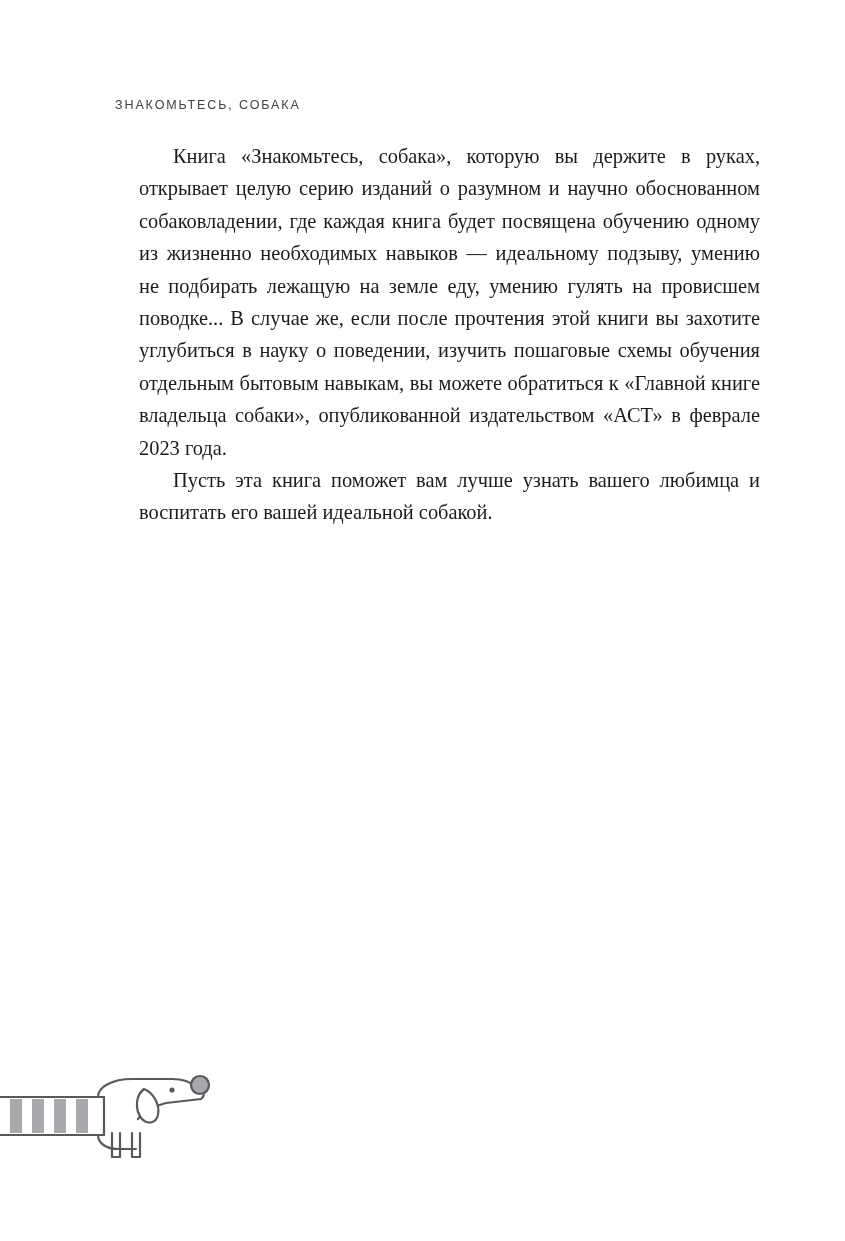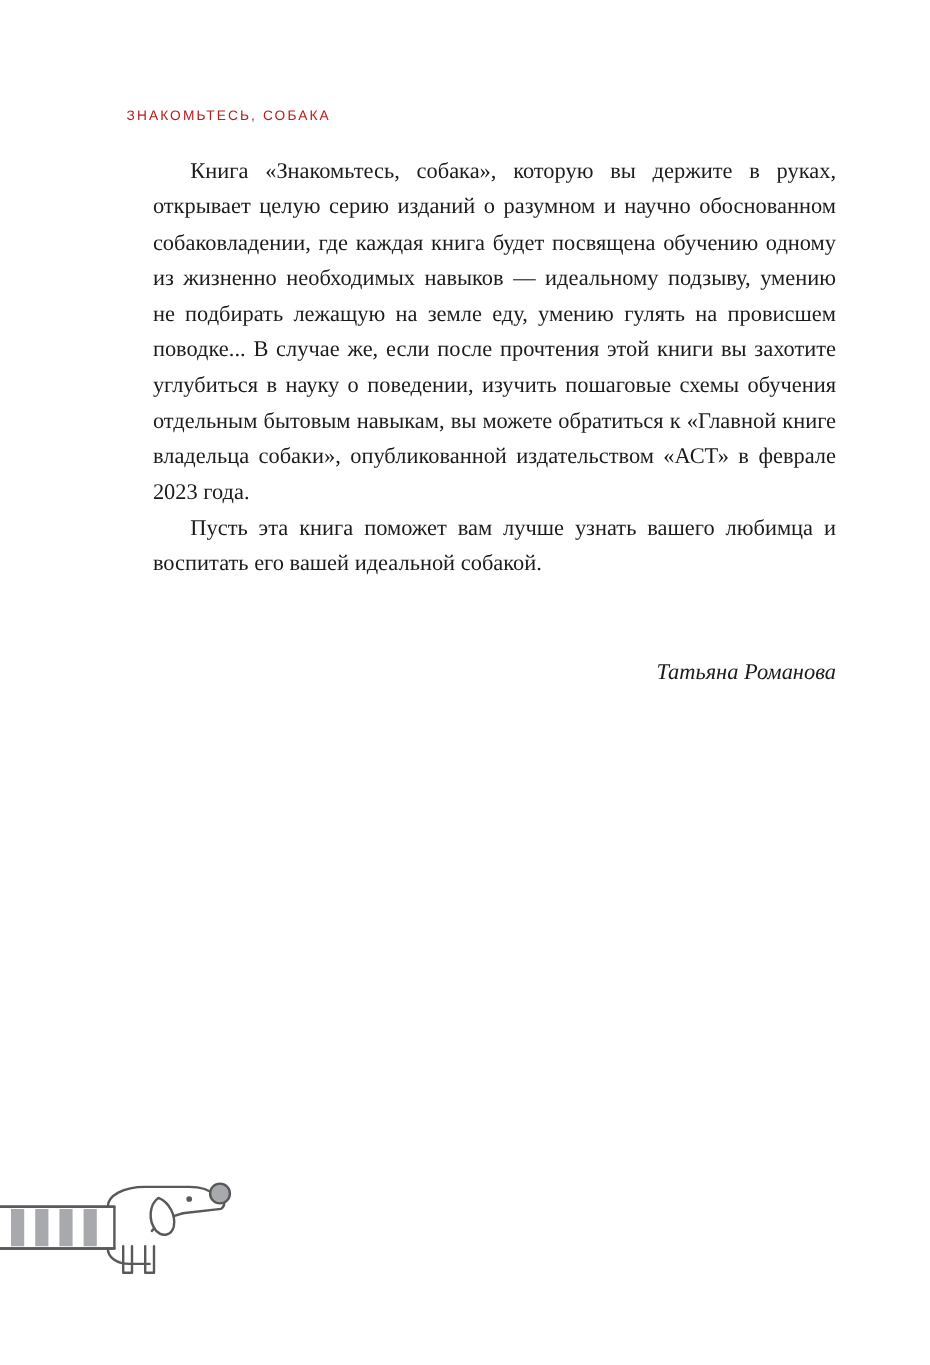--- a/index.html
+++ b/index.html
@@ -22,21 +22,21 @@
     background: #ffffff;
   }
 
   .running-head {
     position: absolute;
     left: 115px;
     top: 98px;
     font-family: "Liberation Sans", sans-serif;
     font-size: 12.5px;
     letter-spacing: 1.9px;
-    color: #b91c1c;
+    color: #404040;
     text-transform: uppercase;
     white-space: nowrap;
   }
 
   .body-text {
     position: absolute;
     left: 115px;
     top: 140px;
     width: 645px;
     font-family: "Liberation Serif", serif;
@@ -82,21 +82,20 @@
 
 <div class="page">
 
   <div class="running-head">ЗНАКОМЬТЕСЬ, СОБАКА</div>
 
   <div class="body-text">
     <p class="indent">Книга «Знакомьтесь, собака», которую вы держите в руках, открывает целую серию изданий о разумном и научно обоснованном собаковладении, где каждая книга будет посвящена обучению одному из жизненно необходимых навыков — идеальному подзыву, умению не подбирать лежащую на земле еду, умению гулять на провисшем поводке... В случае же, если после прочтения этой книги вы захотите углубиться в науку о поведении, изучить пошаговые схемы обучения отдельным бытовым навыкам, вы можете обратиться к «Главной книге владельца собаки», опубликованной издательством «АСТ» в феврале 2023 года.</p>
     <p class="indent">Пусть эта книга поможет вам лучше узнать вашего любимца и воспитать его вашей идеальной собакой.</p>
   </div>
 
-  <div class="signature">Татьяна Романова</div>
 
   <div class="dog-art">
     <svg viewBox="0 0 245 90" width="245" height="90" xmlns="http://www.w3.org/2000/svg">
       <g fill="none" stroke="#58595b" stroke-width="2.2" stroke-linejoin="round" stroke-linecap="round">
 
         <path d="M0 24 L118 24 L118 62 L0 62 Z" fill="#ffffff"></path>
 
         <g stroke="none" fill="#a7a9ac">
           <path d="M2 26 L14 26 L14 60 L2 60 Z"></path>
           <path d="M24 26 L36 26 L36 60 L24 60 Z"></path>

